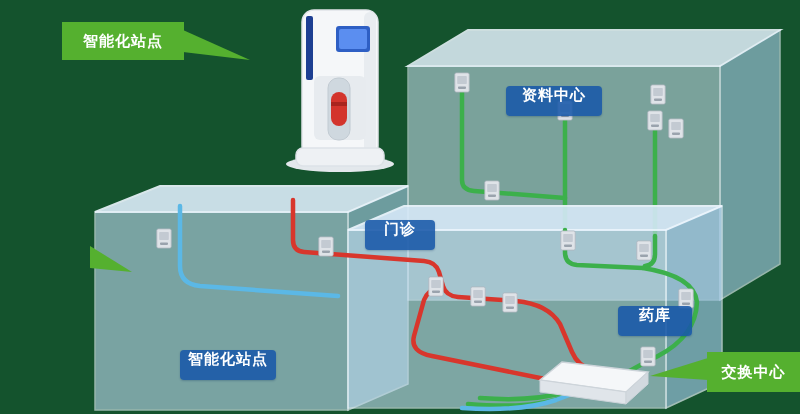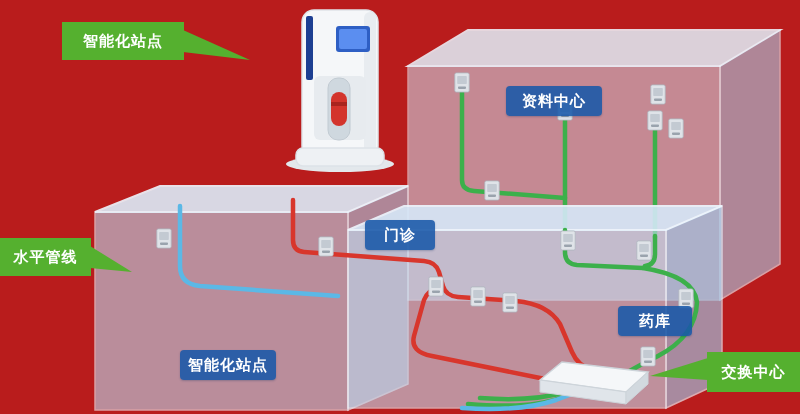--- a/index.html
+++ b/index.html
@@ -1,26 +1,26 @@
 <!DOCTYPE html>
 <html><head>
 <meta charset="utf-8">
 <style>
   html,body{margin:0;padding:0;background:#ffffff;}
   .canvas{
-    position:relative;width:800px;height:414px;overflow:hidden;background:#b91c1c;
+    position:relative;width:800px;height:414px;overflow:hidden;background:#14532d;
     font-family:"Liberation Sans","DejaVu Sans",sans-serif;
   }
   .scene{position:absolute;left:0;top:0;}
   .callout{
     position:absolute;display:flex;align-items:center;justify-content:center;
     background:#55b02f;color:#ffffff;font-weight:bold;font-size:15px;letter-spacing:1px;
   }
   .badge{
-    position:absolute;display:flex;align-items:center;justify-content:center;
+    position:absolute;display:flex;align-items:flex-start;justify-content:center;
     background:rgba(24,88,168,0.88);color:#ffffff;font-weight:bold;font-size:15px;
     border-radius:4px;letter-spacing:1px;box-shadow:0 1px 2px rgba(0,40,90,.25);
   }
   .co-station{left:62px;top:22px;width:122px;height:38px;}
   .co-hpipe{left:0px;top:238px;width:91px;height:38px;}
   .co-exchange{left:707px;top:352px;width:93px;height:40px;text-align:right;}
   .bd-data{left:506px;top:86px;width:96px;height:30px;}
   .bd-outpatient{left:344px;top:220px;width:70px;height:30px;margin-left:21px;}
   .bd-pharmacy{left:618px;top:306px;width:74px;height:30px;}
   .bd-lab{left:180px;top:350px;width:96px;height:30px;}
@@ -124,23 +124,20 @@
     <g fill="#55b02f">
       <polygon points="183,30 250,60 183,52"></polygon>
       <polygon points="90,246 132,272 90,268"></polygon>
       <polygon points="708,358 650,376 708,380"></polygon>
     </g>
   </svg>
 
   <div class="callout co-station">
     <span>智能化站点</span>
   </div>
-  <div class="callout co-hpipe">
-    <span>水平管线</span>
-  </div>
   <div class="callout co-exchange">
     <span>交换中心</span>
   </div>
 
   <div class="badge bd-data">
     <span>资料中心</span>
   </div>
   <div class="badge bd-outpatient">
     <span>门诊</span>
   </div>

